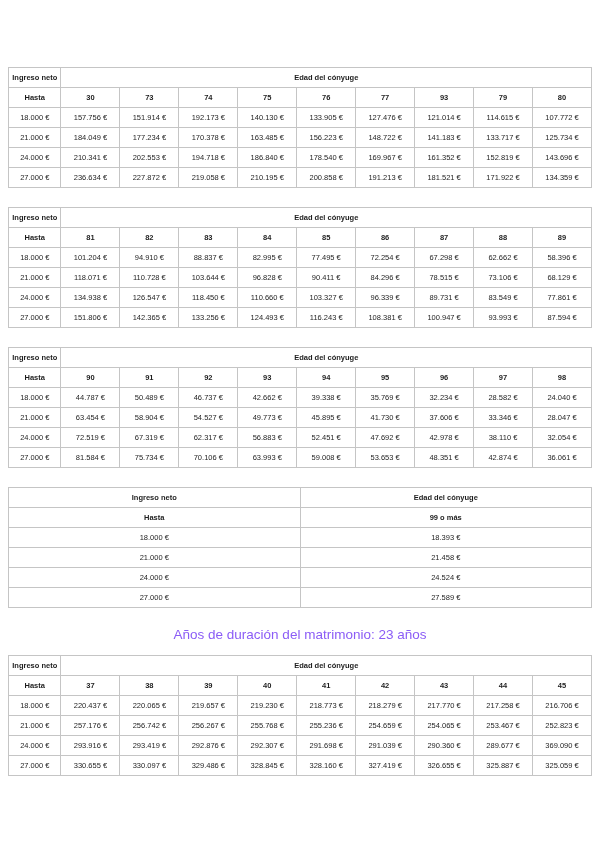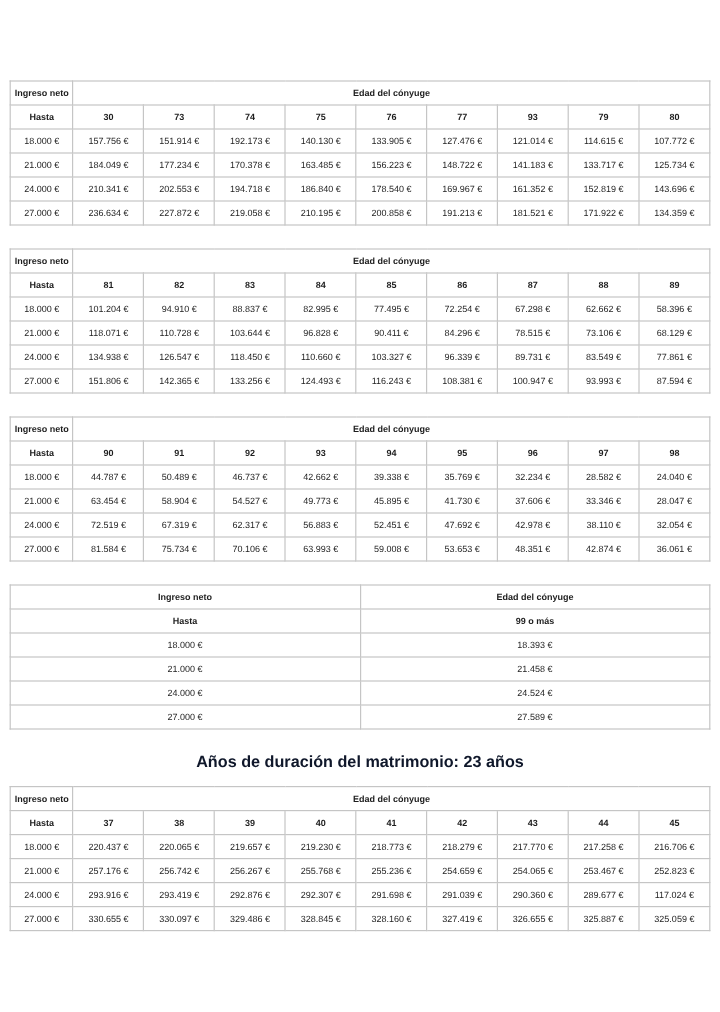--- a/index.html
+++ b/index.html
@@ -36,23 +36,23 @@
     overflow: hidden;
   }
   table.data-table th {
     font-weight: bold;
   }
   table.data-table td {
     font-weight: normal;
   }
   h2.section-title {
     font-size: 13.5px;
-    font-weight: bold;
+    font-weight: normal;
     text-align: center;
-    color: #0f172a;
+    color: #8b5cf6;
     margin: 0 0 13px 0;
     padding: 0;
   }
 </style>
 </head>
 <body>
 
 <main class="page">
   <table class="data-table" data-table="0">
       <colgroup>
@@ -394,21 +394,21 @@
         <tr>
           <td>24.000 €</td>
           <td>293.916 €</td>
           <td>293.419 €</td>
           <td>292.876 €</td>
           <td>292.307 €</td>
           <td>291.698 €</td>
           <td>291.039 €</td>
           <td>290.360 €</td>
           <td>289.677 €</td>
-          <td>117.024 €</td>
+          <td>369.090 €</td>
         </tr>
         <tr>
           <td>27.000 €</td>
           <td>330.655 €</td>
           <td>330.097 €</td>
           <td>329.486 €</td>
           <td>328.845 €</td>
           <td>328.160 €</td>
           <td>327.419 €</td>
           <td>326.655 €</td>

